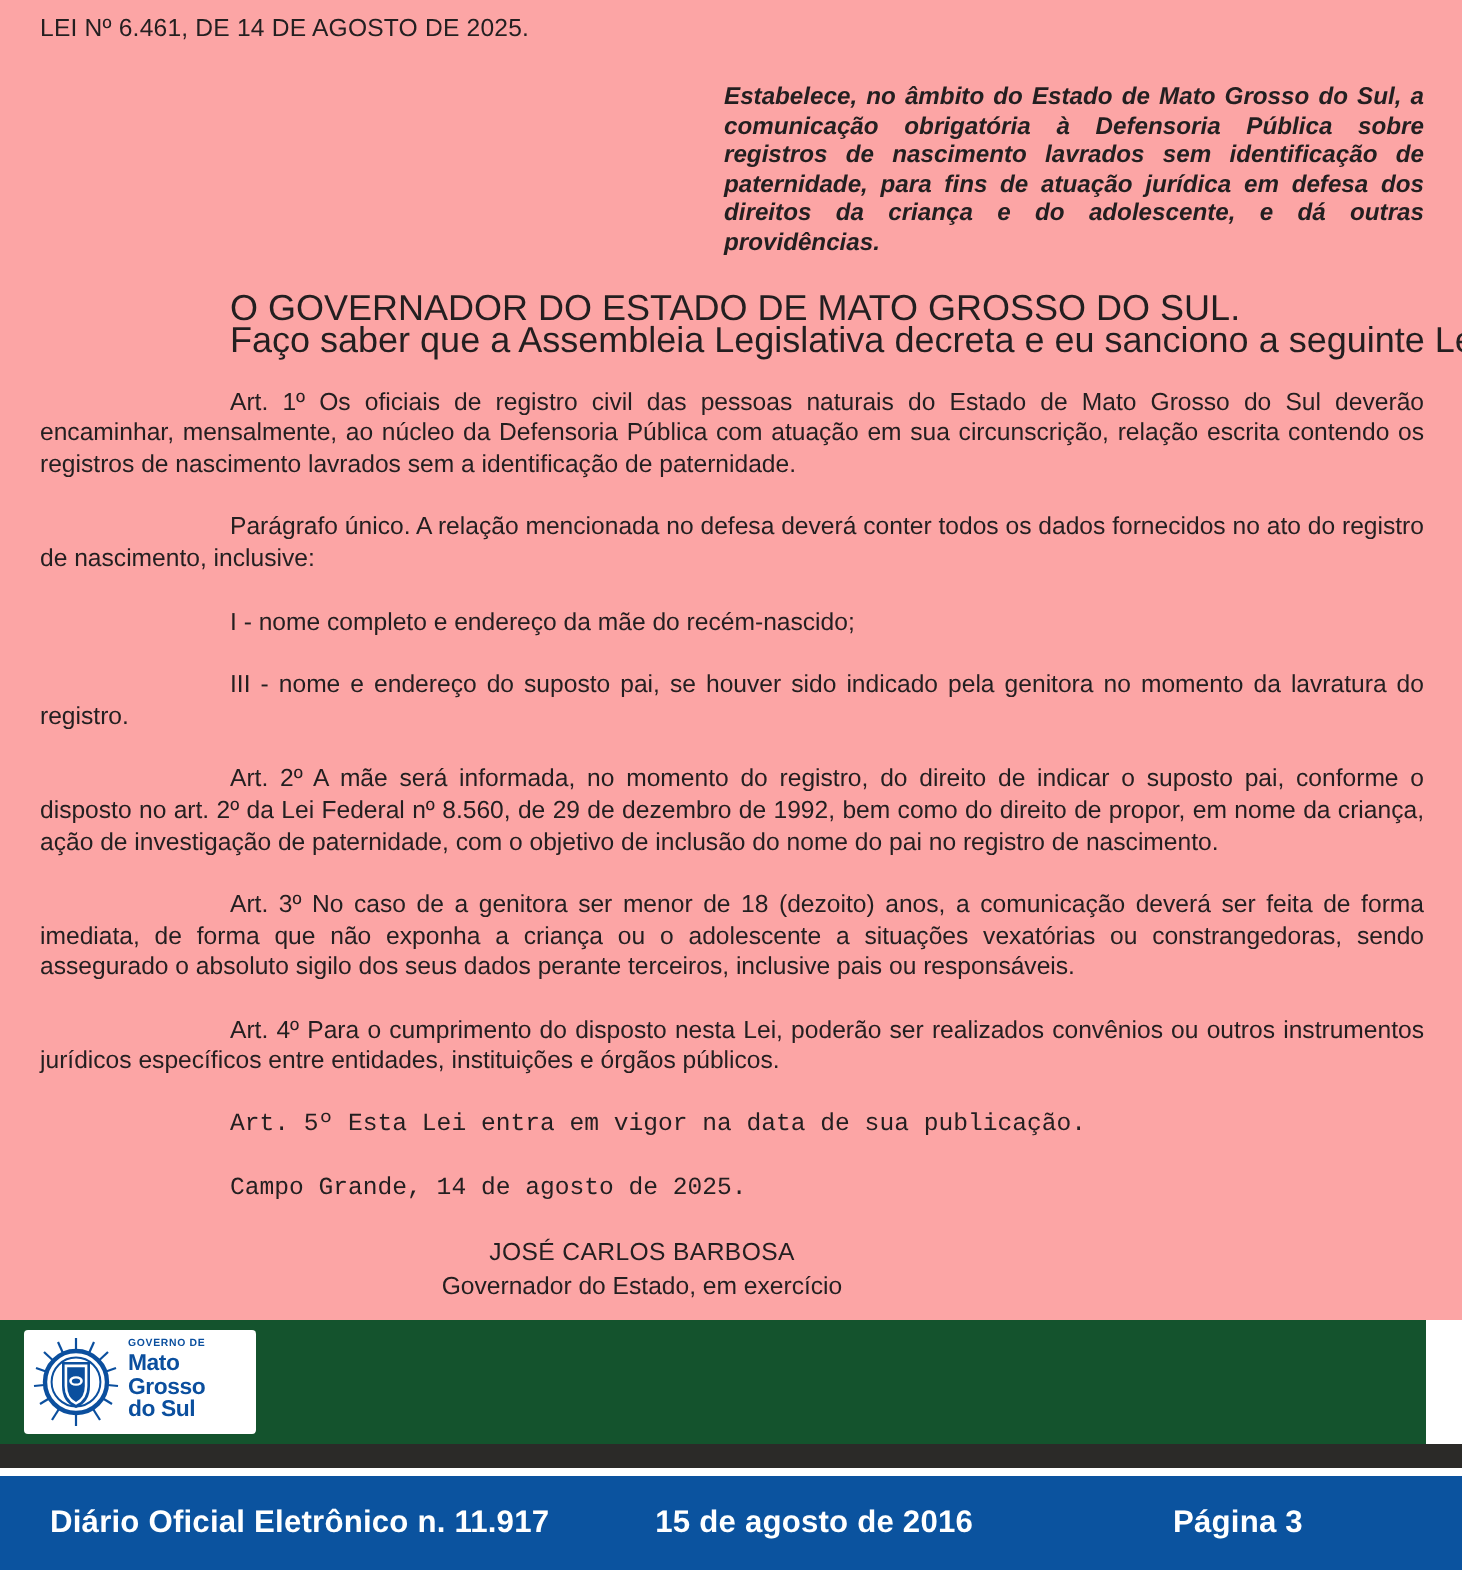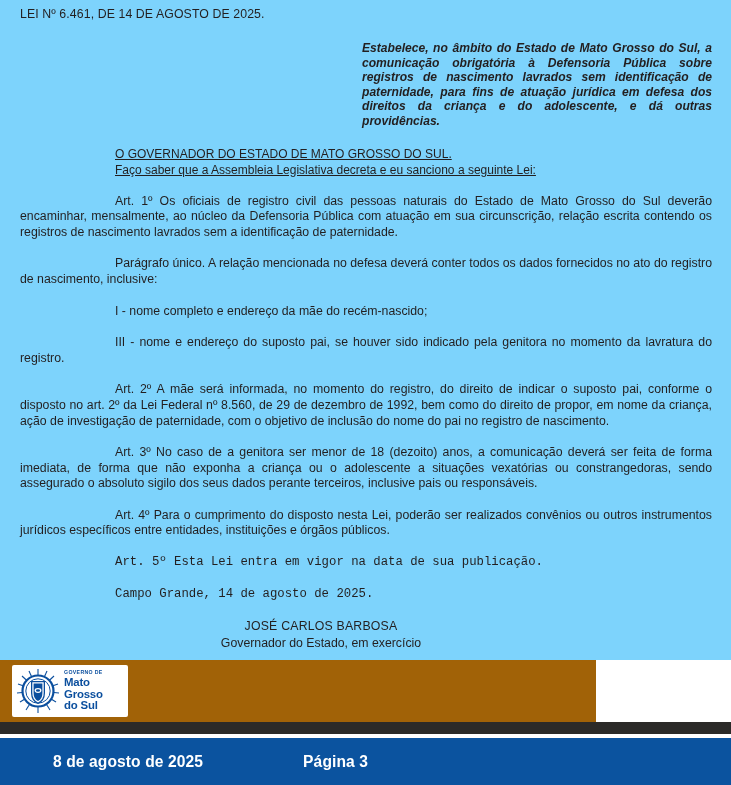--- a/index.html
+++ b/index.html
@@ -15,21 +15,21 @@
     color: #231f20;
     overflow: hidden;
   }
 
   
   #doc-body {
     position: absolute;
     left: 0; top: 0;
     width: 731px;
     height: 660px;
-    background: #7dd3fc;
+    background: #fca5a5;
     box-sizing: border-box;
     padding: 7px 19px 0 20px;
   }
 
   .law-title {
     font-size: 12.3px;
     line-height: 15px;
     letter-spacing: 0.1px;
     margin: 0 0 19px 0;
   }
@@ -41,25 +41,24 @@
     font-style: italic;
     font-size: 12.1px;
     line-height: 14.6px;
     text-align: justify;
     text-justify: inter-word;
     margin-bottom: 17px;
     font-weight: bold;
   }
 
   .preamble {
-    font-size: 12px;
+    font-size: 18px;
     line-height: 16px;
     margin: 0 0 16px 0;
     padding-left: 95px;
-    text-decoration: underline;
   }
   .preamble div { white-space: nowrap; }
 
   p.para {
     font-size: 12.3px;
     line-height: 15.6px;
     text-align: justify;
     text-justify: inter-word;
     margin: 0 0 16px 0;
     text-indent: 95px;
@@ -89,23 +88,23 @@
     line-height: 16.5px;
     margin-top: 12px;
     padding-right: 90px;
   }
   .signature .name { letter-spacing: 0.2px; }
 
   
   #sign-band {
     position: absolute;
     left: 0; top: 660px;
-    width: 596px;
+    width: 713px;
     height: 62px;
-    background: #a16207;
+    background: #14532d;
   }
 
   
   #state-logo {
     position: absolute;
     left: 12px; top: 5px;
     width: 116px;
     height: 52px;
     background: #ffffff;
     border-radius: 2px;
@@ -257,15 +256,16 @@
       <span class="ms">do Sul</span>
     </div>
   </div>
 
 </div>
 
 <div id="dark-bar"></div>
 <div id="white-gap"></div>
 
 <div id="footer-bar">
-  <div class="f-item f-date">8 de agosto de 2025</div>
+  <div class="f-item f-title">Diário Oficial Eletrônico  n. 11.917</div>
+  <div class="f-item f-date">15 de agosto de 2016</div>
   <div class="f-item f-page">Página 3</div>
 </div>
 
 </body></html>

